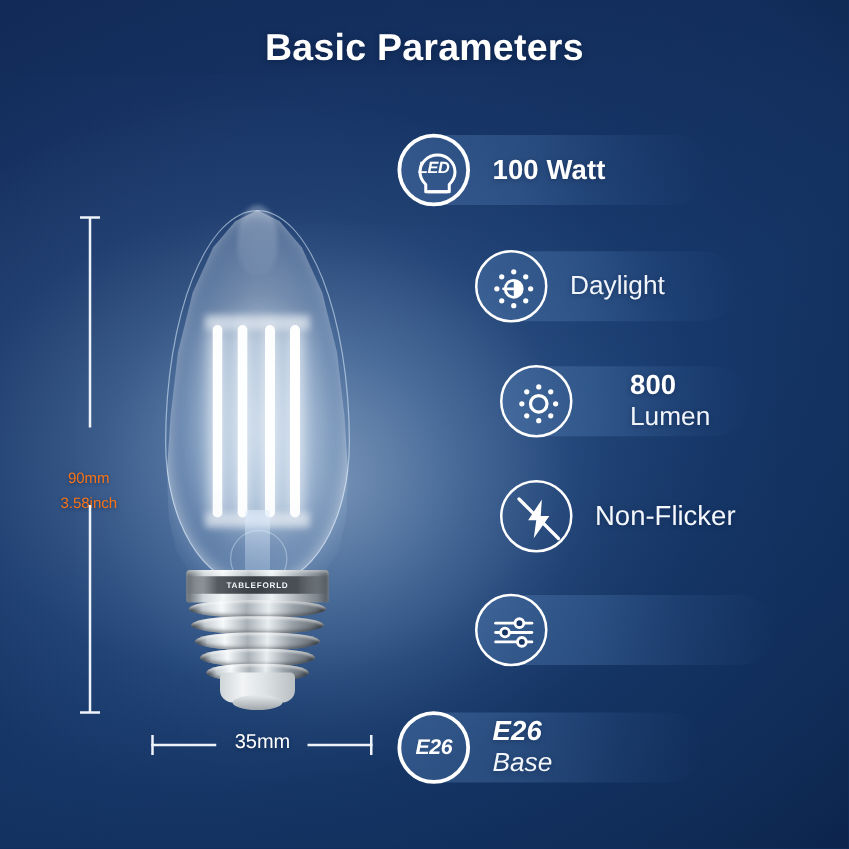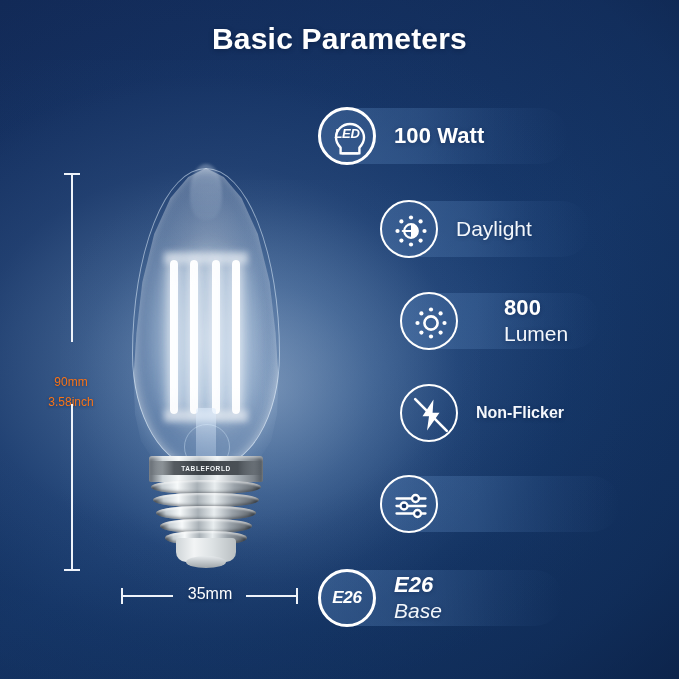--- a/index.html
+++ b/index.html
@@ -376,22 +376,22 @@
   .lab-primary.light { font-weight: normal; font-size: 22px; }
   .lab-secondary {
     color: #f2f6fb;
     font-size: 21px;
     font-weight: normal;
     line-height: 26px;
     text-shadow: 0 1px 4px rgba(8,24,56,0.35);
   }
   .lab-single {
     color: #f4f7fc;
-    font-size: 16px;
-    font-weight: bold;
+    font-size: 22px;
+    font-weight: normal;
     line-height: 26px;
     text-shadow: 0 1px 4px rgba(8,24,56,0.35);
   }
 </style>
 </head>
 <body>
 
 <div id="page">
 
   <div class="bg-base"></div>

